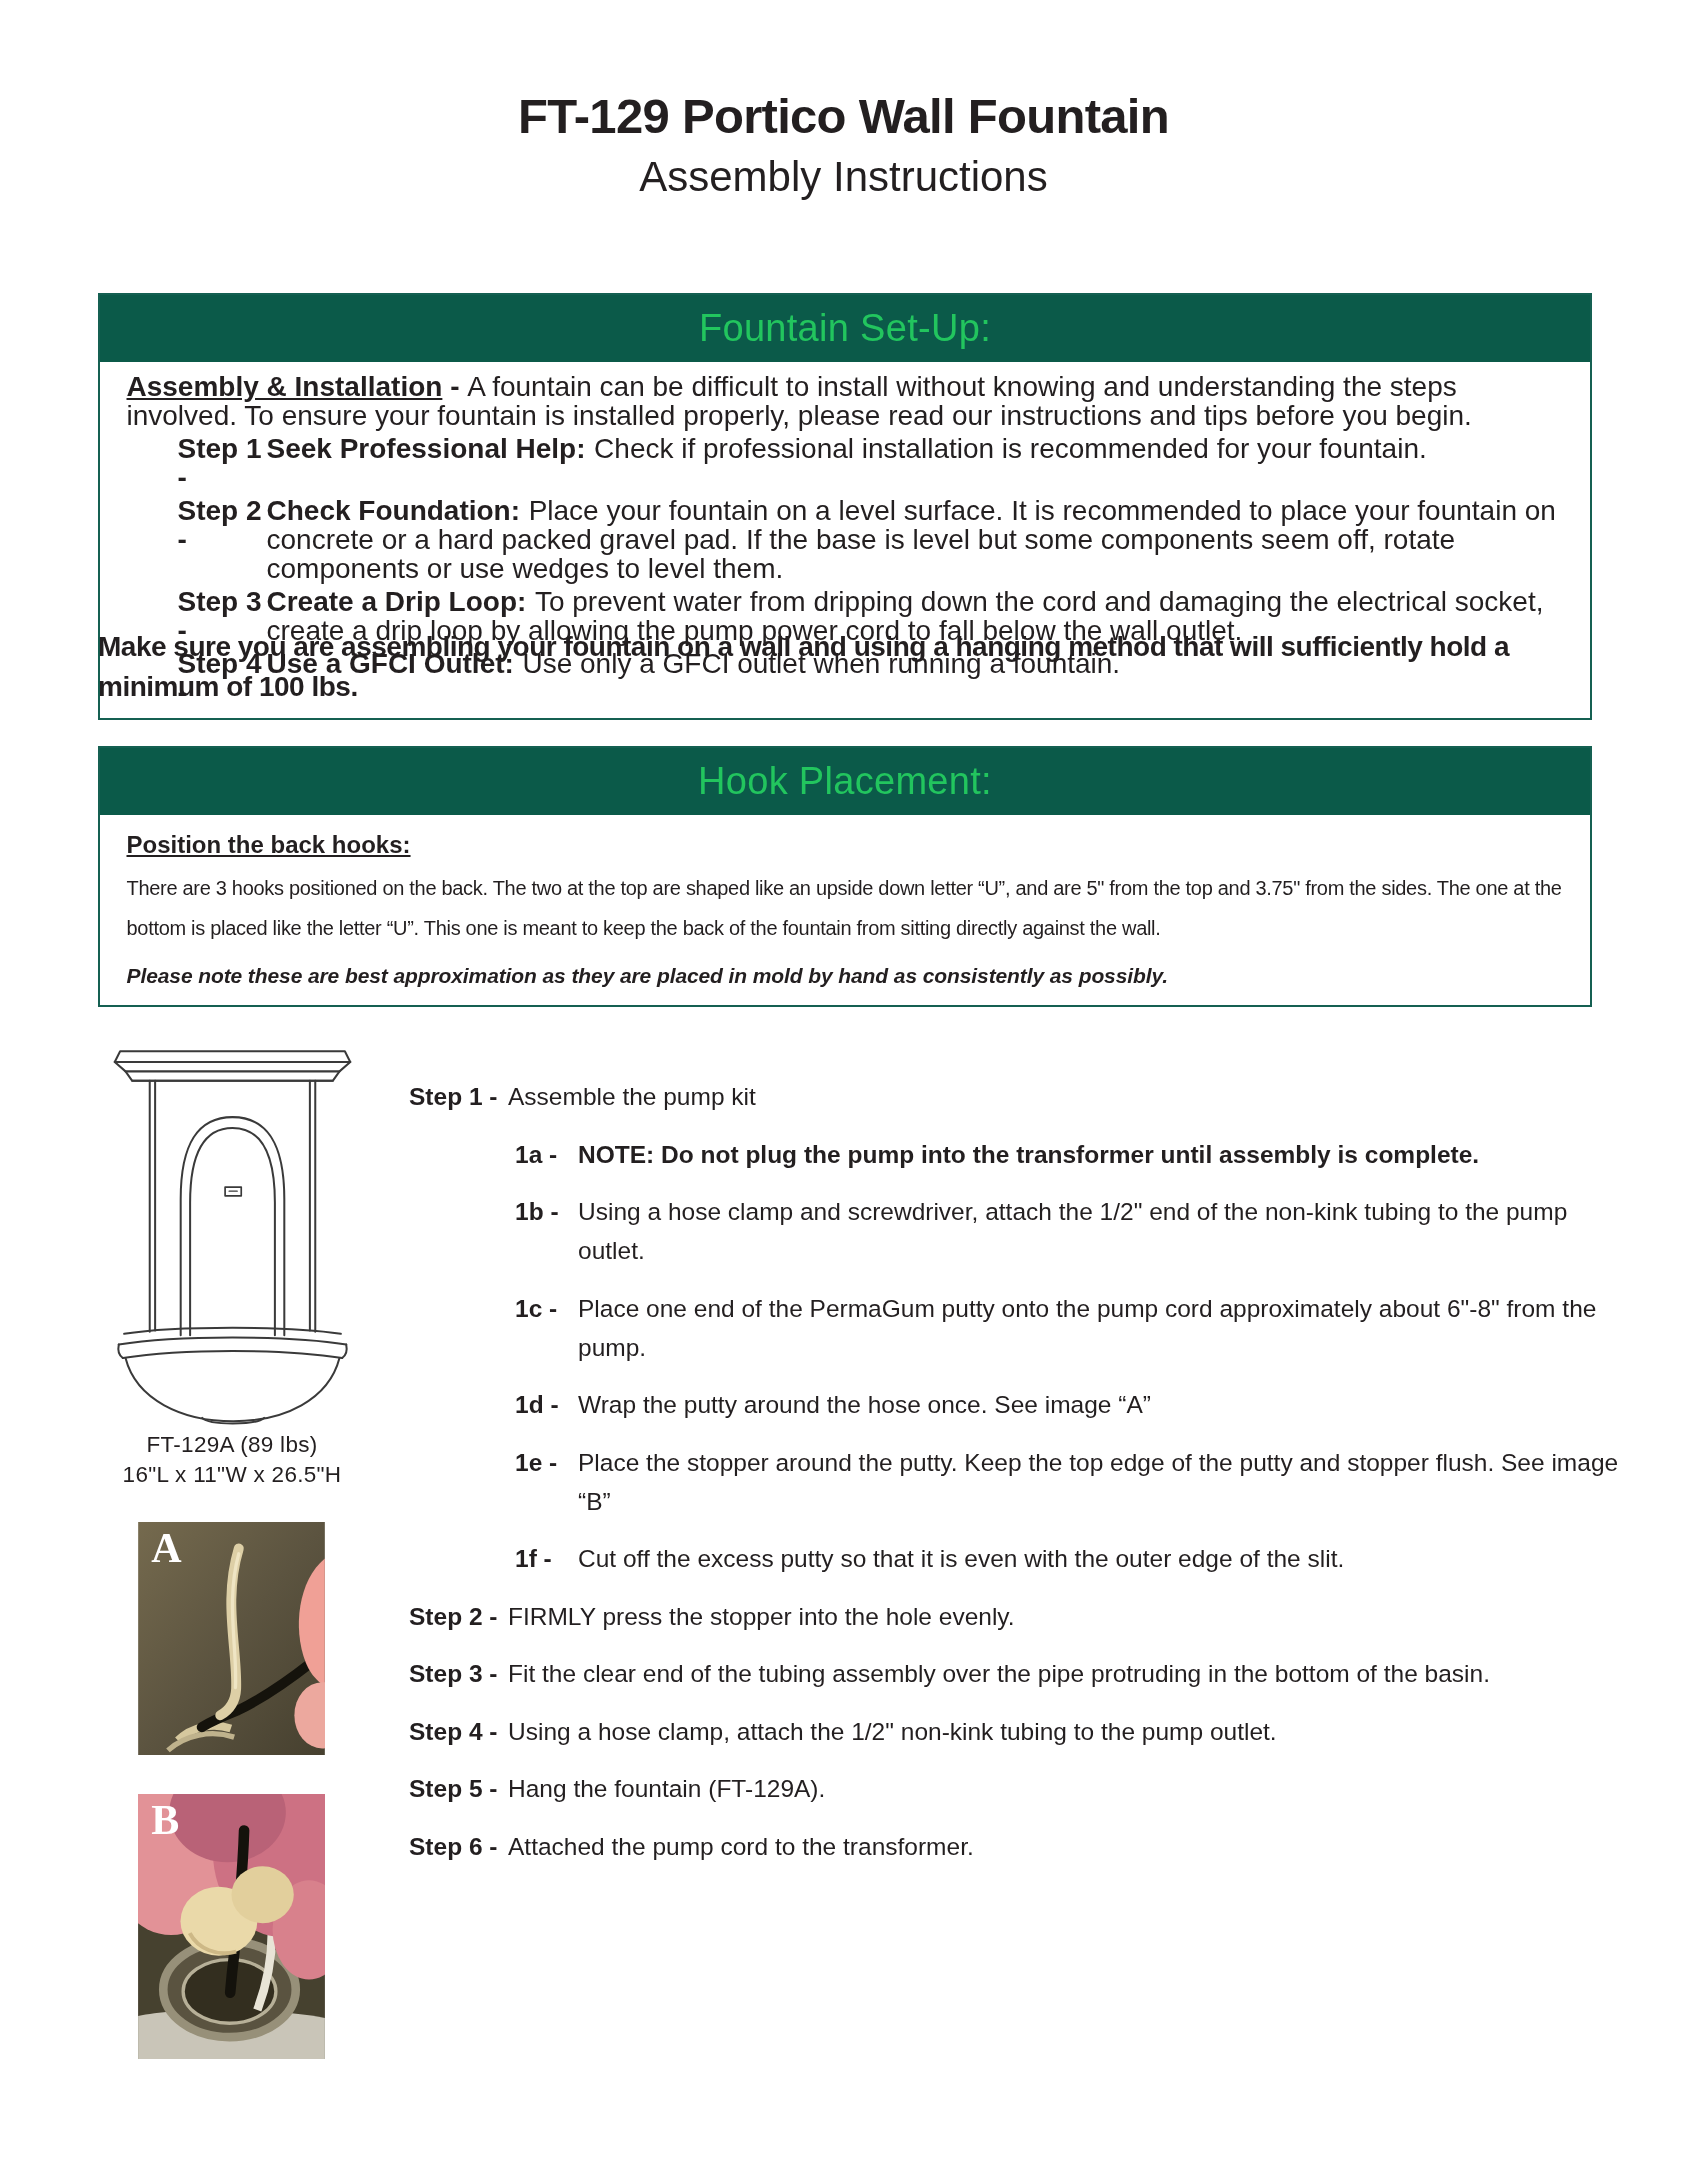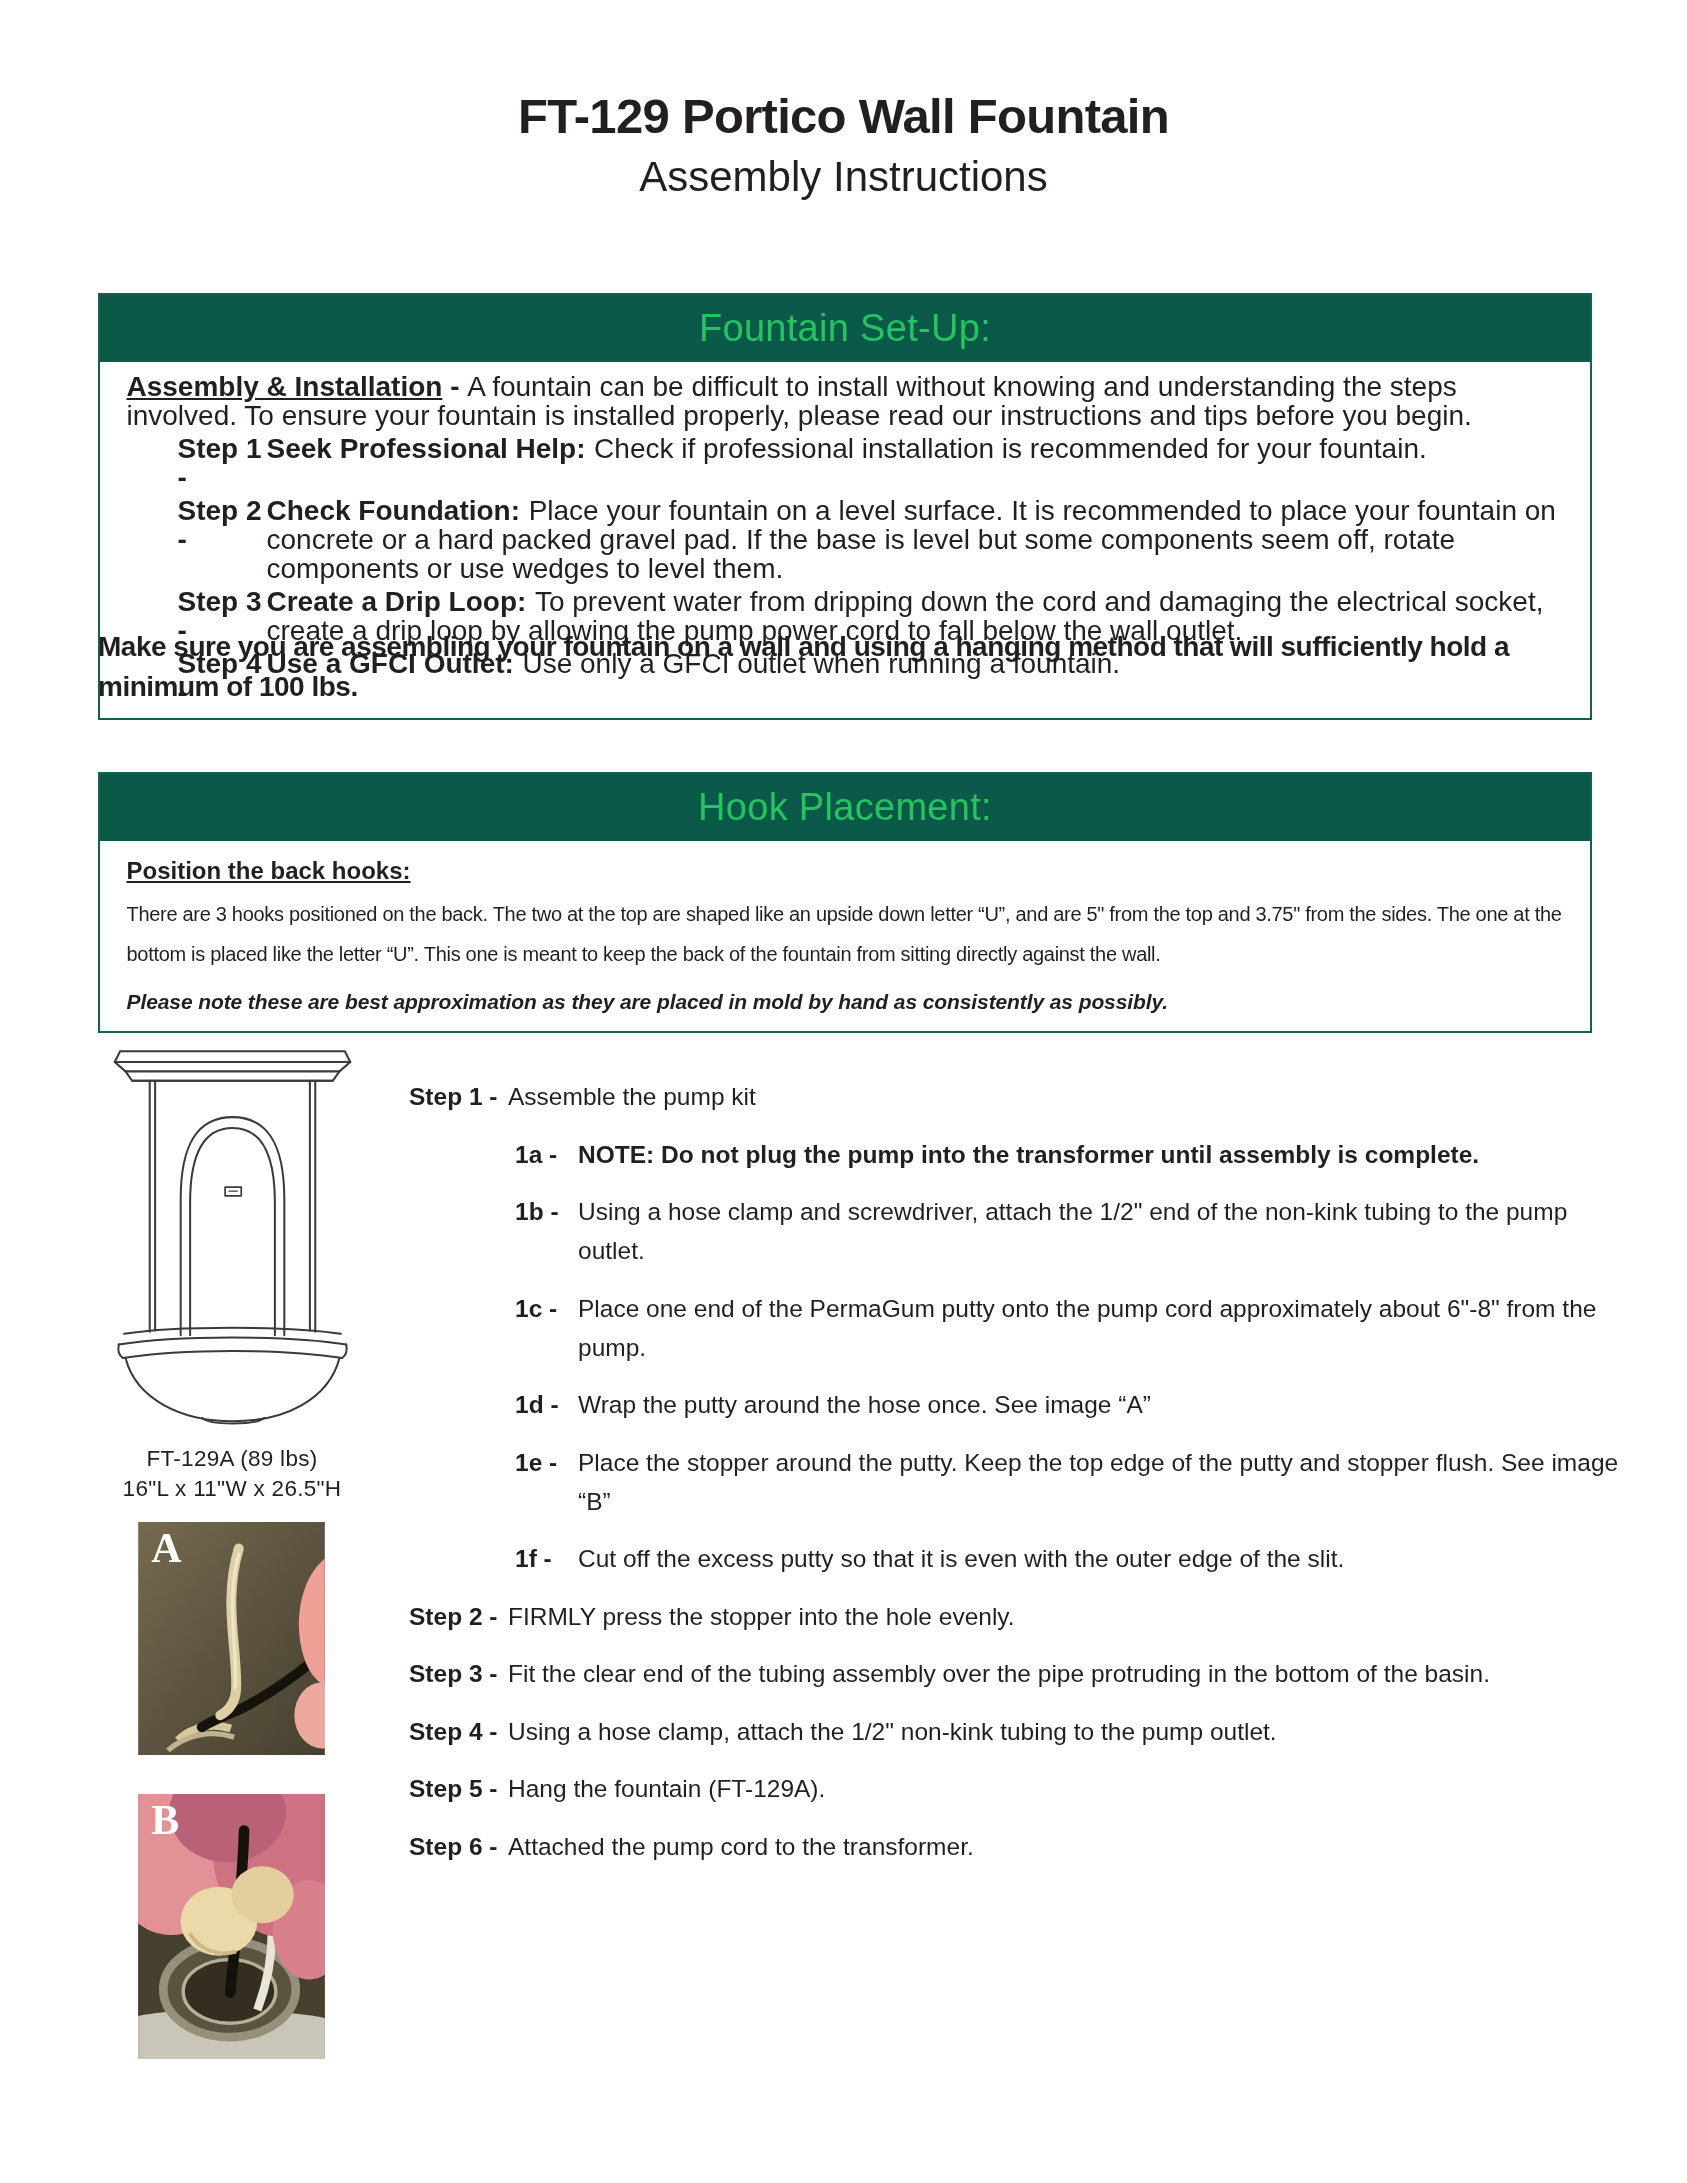--- a/index.html
+++ b/index.html
@@ -41,30 +41,30 @@
   .stext{flex:1;max-width:1307px;}
   .stitle{margin-right:8.6px;}
 
   
   .warning{
     position:absolute;top:627px;left:98px;width:1515px;margin:0;
     font-size:28px;font-weight:bold;line-height:40px;letter-spacing:-0.5px;
   }
 
   
-  .box2{top:772px;}
+  .box2{top:746px;}
   .box2 .gcontent{padding:14.6px 26.5px 17px 26.5px;}
   .hook-sub{font-size:24px;margin-bottom:9.3px;}
   .hook-body{font-size:20px;line-height:40px;letter-spacing:-0.3px;margin:0;}
   .hook-note{font-size:21px;margin:16px 0 0 0;letter-spacing:-0.1px;}
 
   
   .fountain-fig{position:absolute;top:1031px;left:85px;width:294px;margin:0;text-align:center;}
   .fountain-fig svg{display:block;margin:0 auto;}
-  .fig-cap{font-size:22.5px;line-height:30px;margin-top:16px;letter-spacing:0.3px;}
+  .fig-cap{font-size:22.5px;line-height:30px;margin-top:2px;letter-spacing:0.3px;}
 
   
   .photo{position:absolute;left:138px;overflow:hidden;}
   .photo-a{top:1522px;width:187px;height:233px;}
   .photo-b{top:1794px;width:187px;height:265px;}
   .photo svg{display:block;}
   .photo-label{
     position:absolute;top:5.3px;left:13.2px;color:#ffffff;
     font-family:"Liberation Serif","DejaVu Serif",serif;
     font-size:42px;font-weight:bold;line-height:1;

